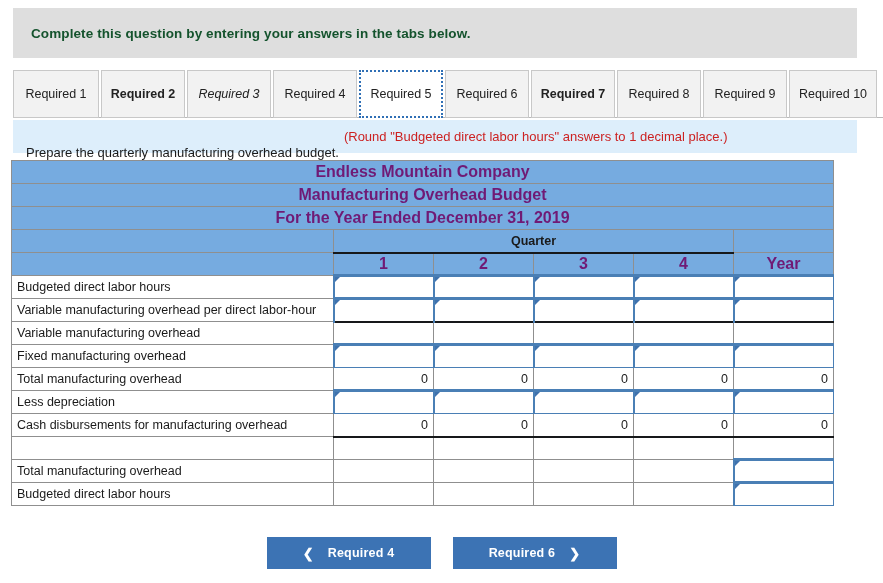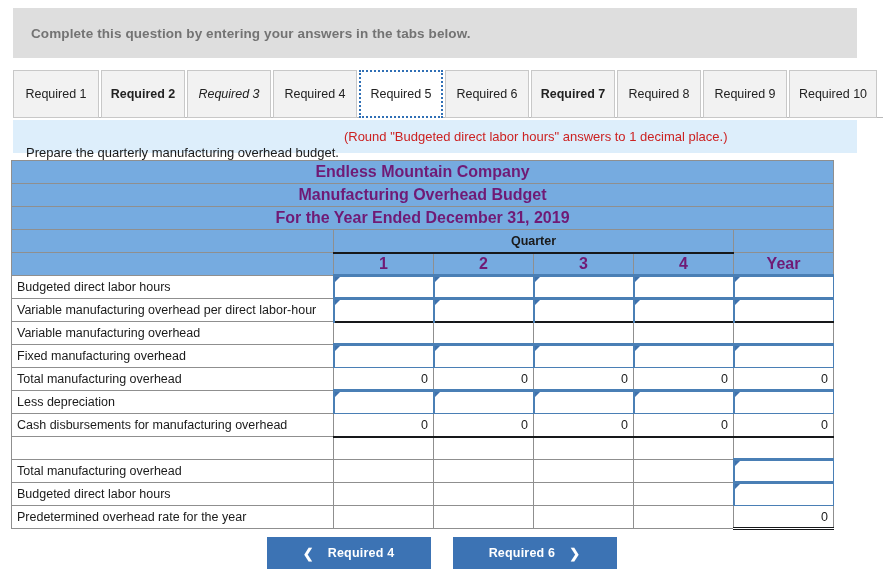--- a/index.html
+++ b/index.html
@@ -26,21 +26,21 @@
     height: 50px;
     background: #dedede;
     box-sizing: border-box;
     display: flex;
     align-items: center;
   }
   #question-banner .banner-text {
     padding-left: 18px;
     font-weight: bold;
     font-size: 13.5px;
-    color: #737373;
+    color: #14532d;
     letter-spacing: 0.1px;
   }
 
   
   #tab-strip {
     position: absolute;
     left: 13px;
     top: 70px;
     width: 870px;
     height: 52px;
@@ -347,28 +347,20 @@
         <td class="cell"></td>
         <td class="inputcell"></td>
       </tr>
       <tr>
         <td class="lbl">Budgeted direct labor hours</td>
         <td class="cell"></td>
         <td class="cell"></td>
         <td class="cell"></td>
         <td class="cell"></td>
         <td class="inputcell"></td>
-      </tr>
-      <tr>
-        <td class="lbl">Predetermined overhead rate for the year</td>
-        <td class="cell val"></td>
-        <td class="cell val"></td>
-        <td class="cell val"></td>
-        <td class="cell val"></td>
-        <td class="cell val dbl-bottom">0</td>
       </tr>
     </tbody>
 </table>
 
 <div id="nav-buttons">
   <button class="navbtn">
     <span class="chev">❮</span>
     <span>Required 4</span>
   </button>
   <button class="navbtn">

